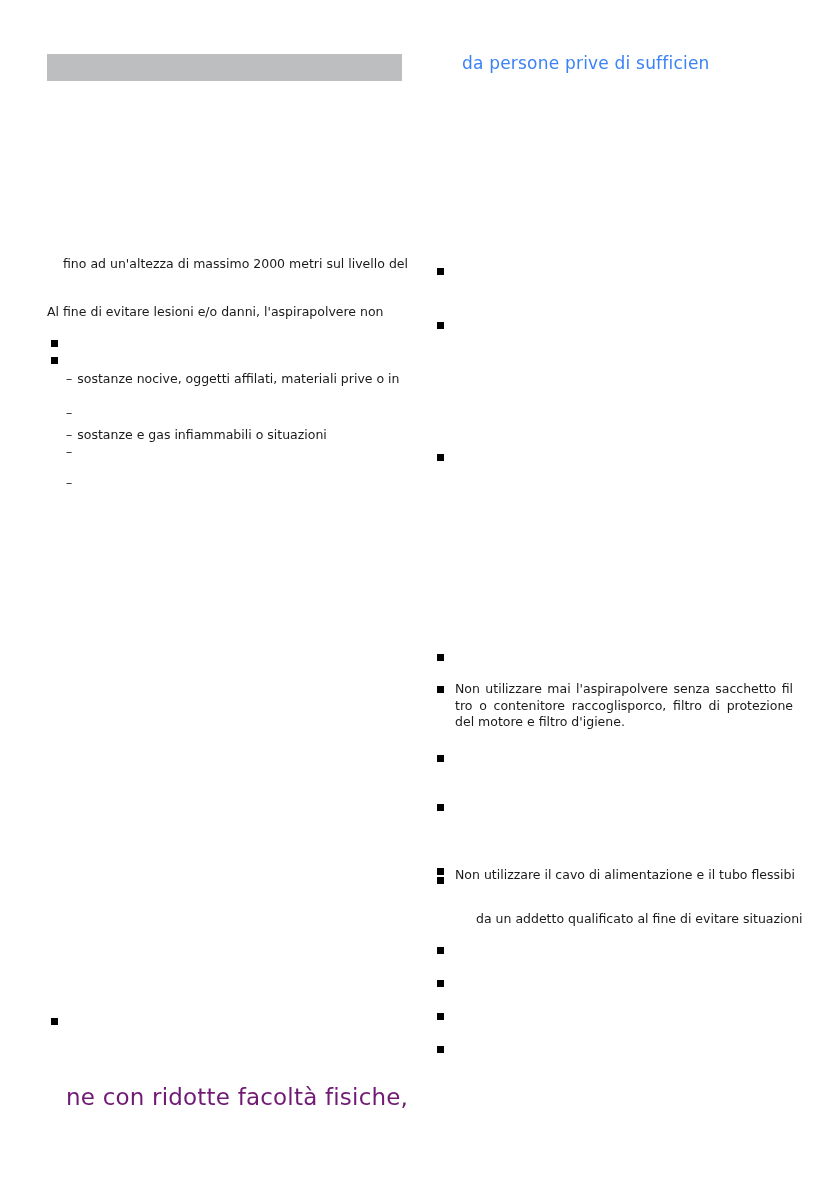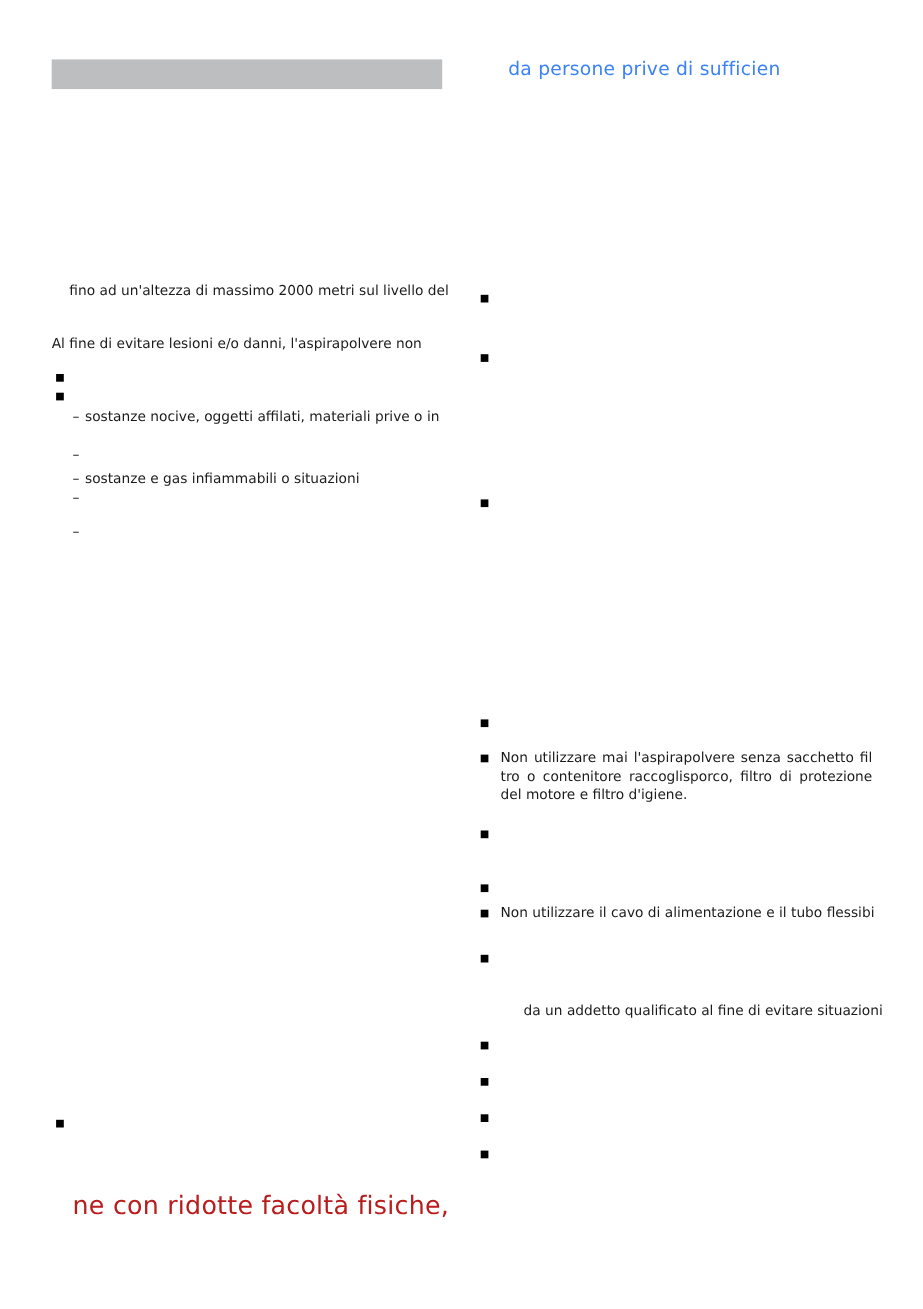--- a/index.html
+++ b/index.html
@@ -41,21 +41,21 @@
     margin-left: 10px;
   }
 
   
   .footer-text {
     left: 66px;
     top: 1082px;
     font-size: 23px;
     line-height: 30px;
     letter-spacing: 0.2px;
-    color: #b91c1c;
+    color: #701a75;
     white-space: nowrap;
   }
 
   
   .body-line {
     font-size: 12.5px;
     line-height: 16px;
     color: #1a1a1a;
     white-space: nowrap;
   }
@@ -167,21 +167,21 @@
   <div class="abs sq-bullet" style="left:437px; top:654px;"></div>
 
   <div class="abs bullet-para" style="left:437px; top:681px; width:356px;justify-content:flex-end;">
     <span class="sq-bullet"></span>
     <span class="para-text">Non utilizzare mai l'aspirapolvere senza sacchetto fil tro o contenitore raccoglisporco, filtro di protezione del motore e filtro d'igiene.</span>
   </div>
 
   <div class="abs sq-bullet" style="left:437px; top:755px;"></div>
   <div class="abs sq-bullet" style="left:437px; top:804px;"></div>
 
-  <div class="abs bullet-para" style="left:437px; top:822px;">
+  <div class="abs bullet-para" style="left:437px; top:867px;align-items:flex-end;">
     <span class="sq-bullet"></span>
     <span class="para-text nowrap">Non utilizzare il cavo di alimentazione e il tubo flessibi</span>
   </div>
 
   <div class="abs sq-bullet" style="left:437px; top:868px;"></div>
 
   <div class="abs indent-line" style="left:476px; top:911px;">da un addetto qualificato al fine di evitare situazioni</div>
 
   <div class="abs sq-bullet" style="left:437px; top:947px;"></div>
   <div class="abs sq-bullet" style="left:437px; top:980px;"></div>

